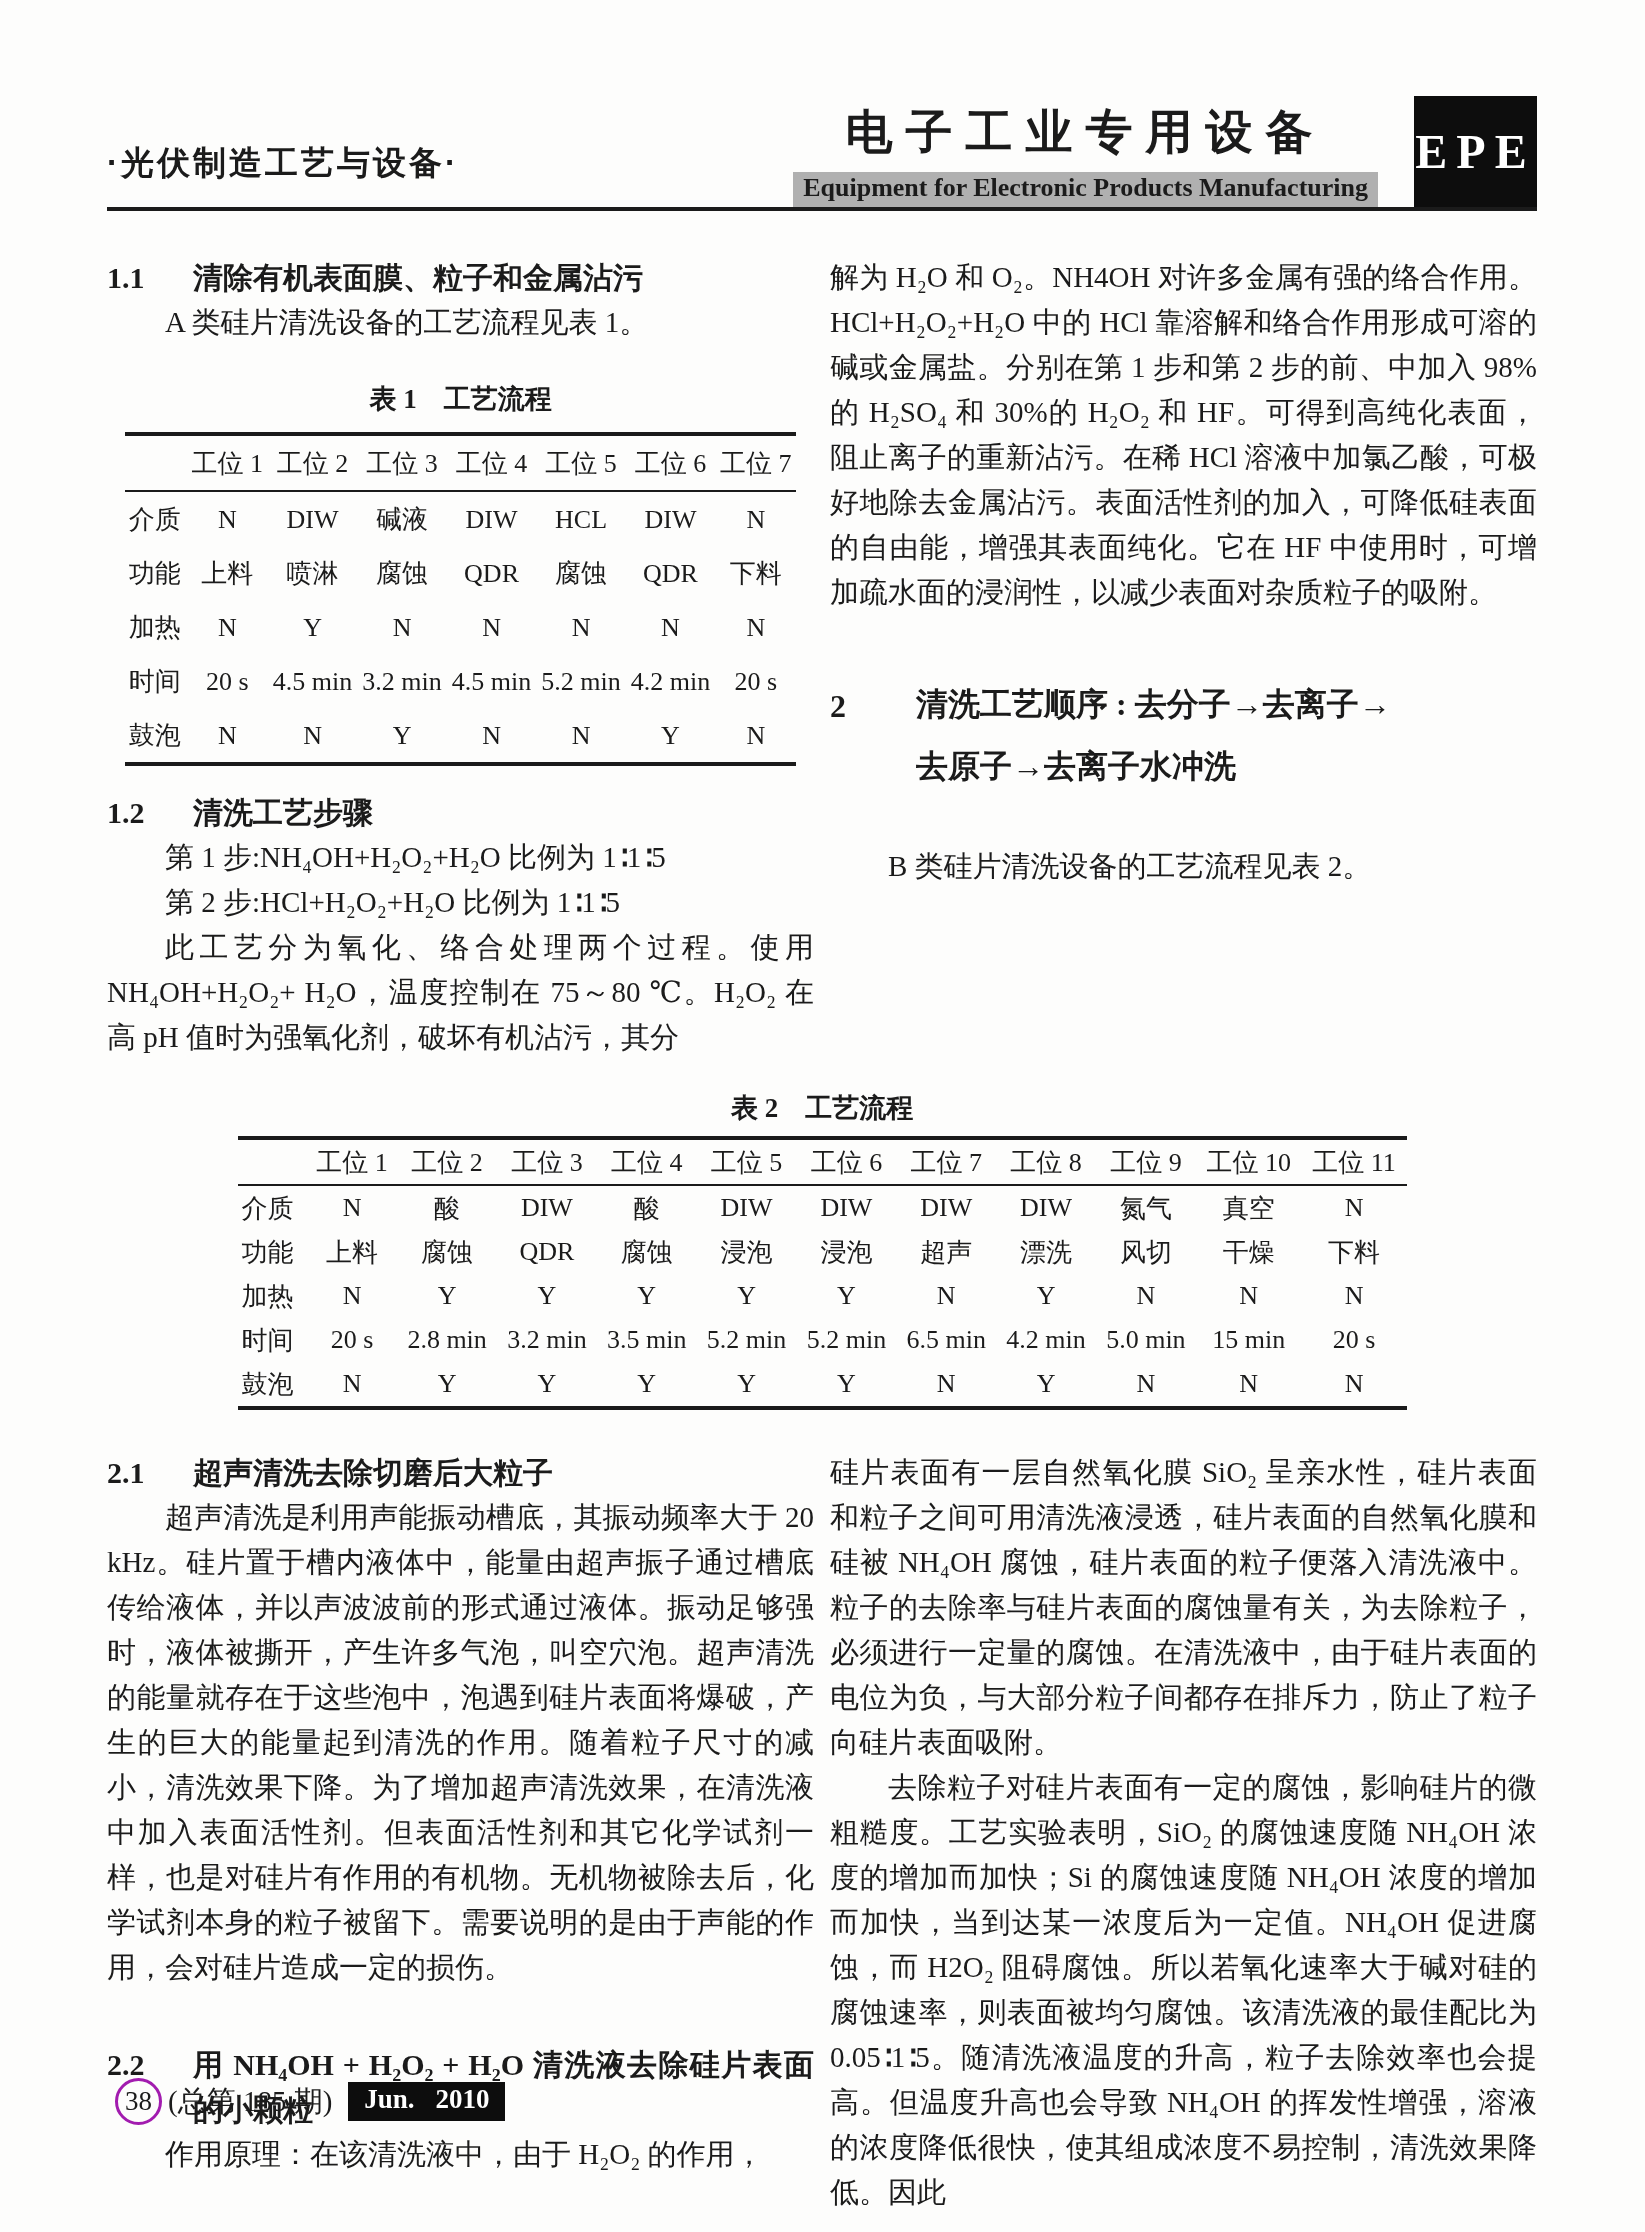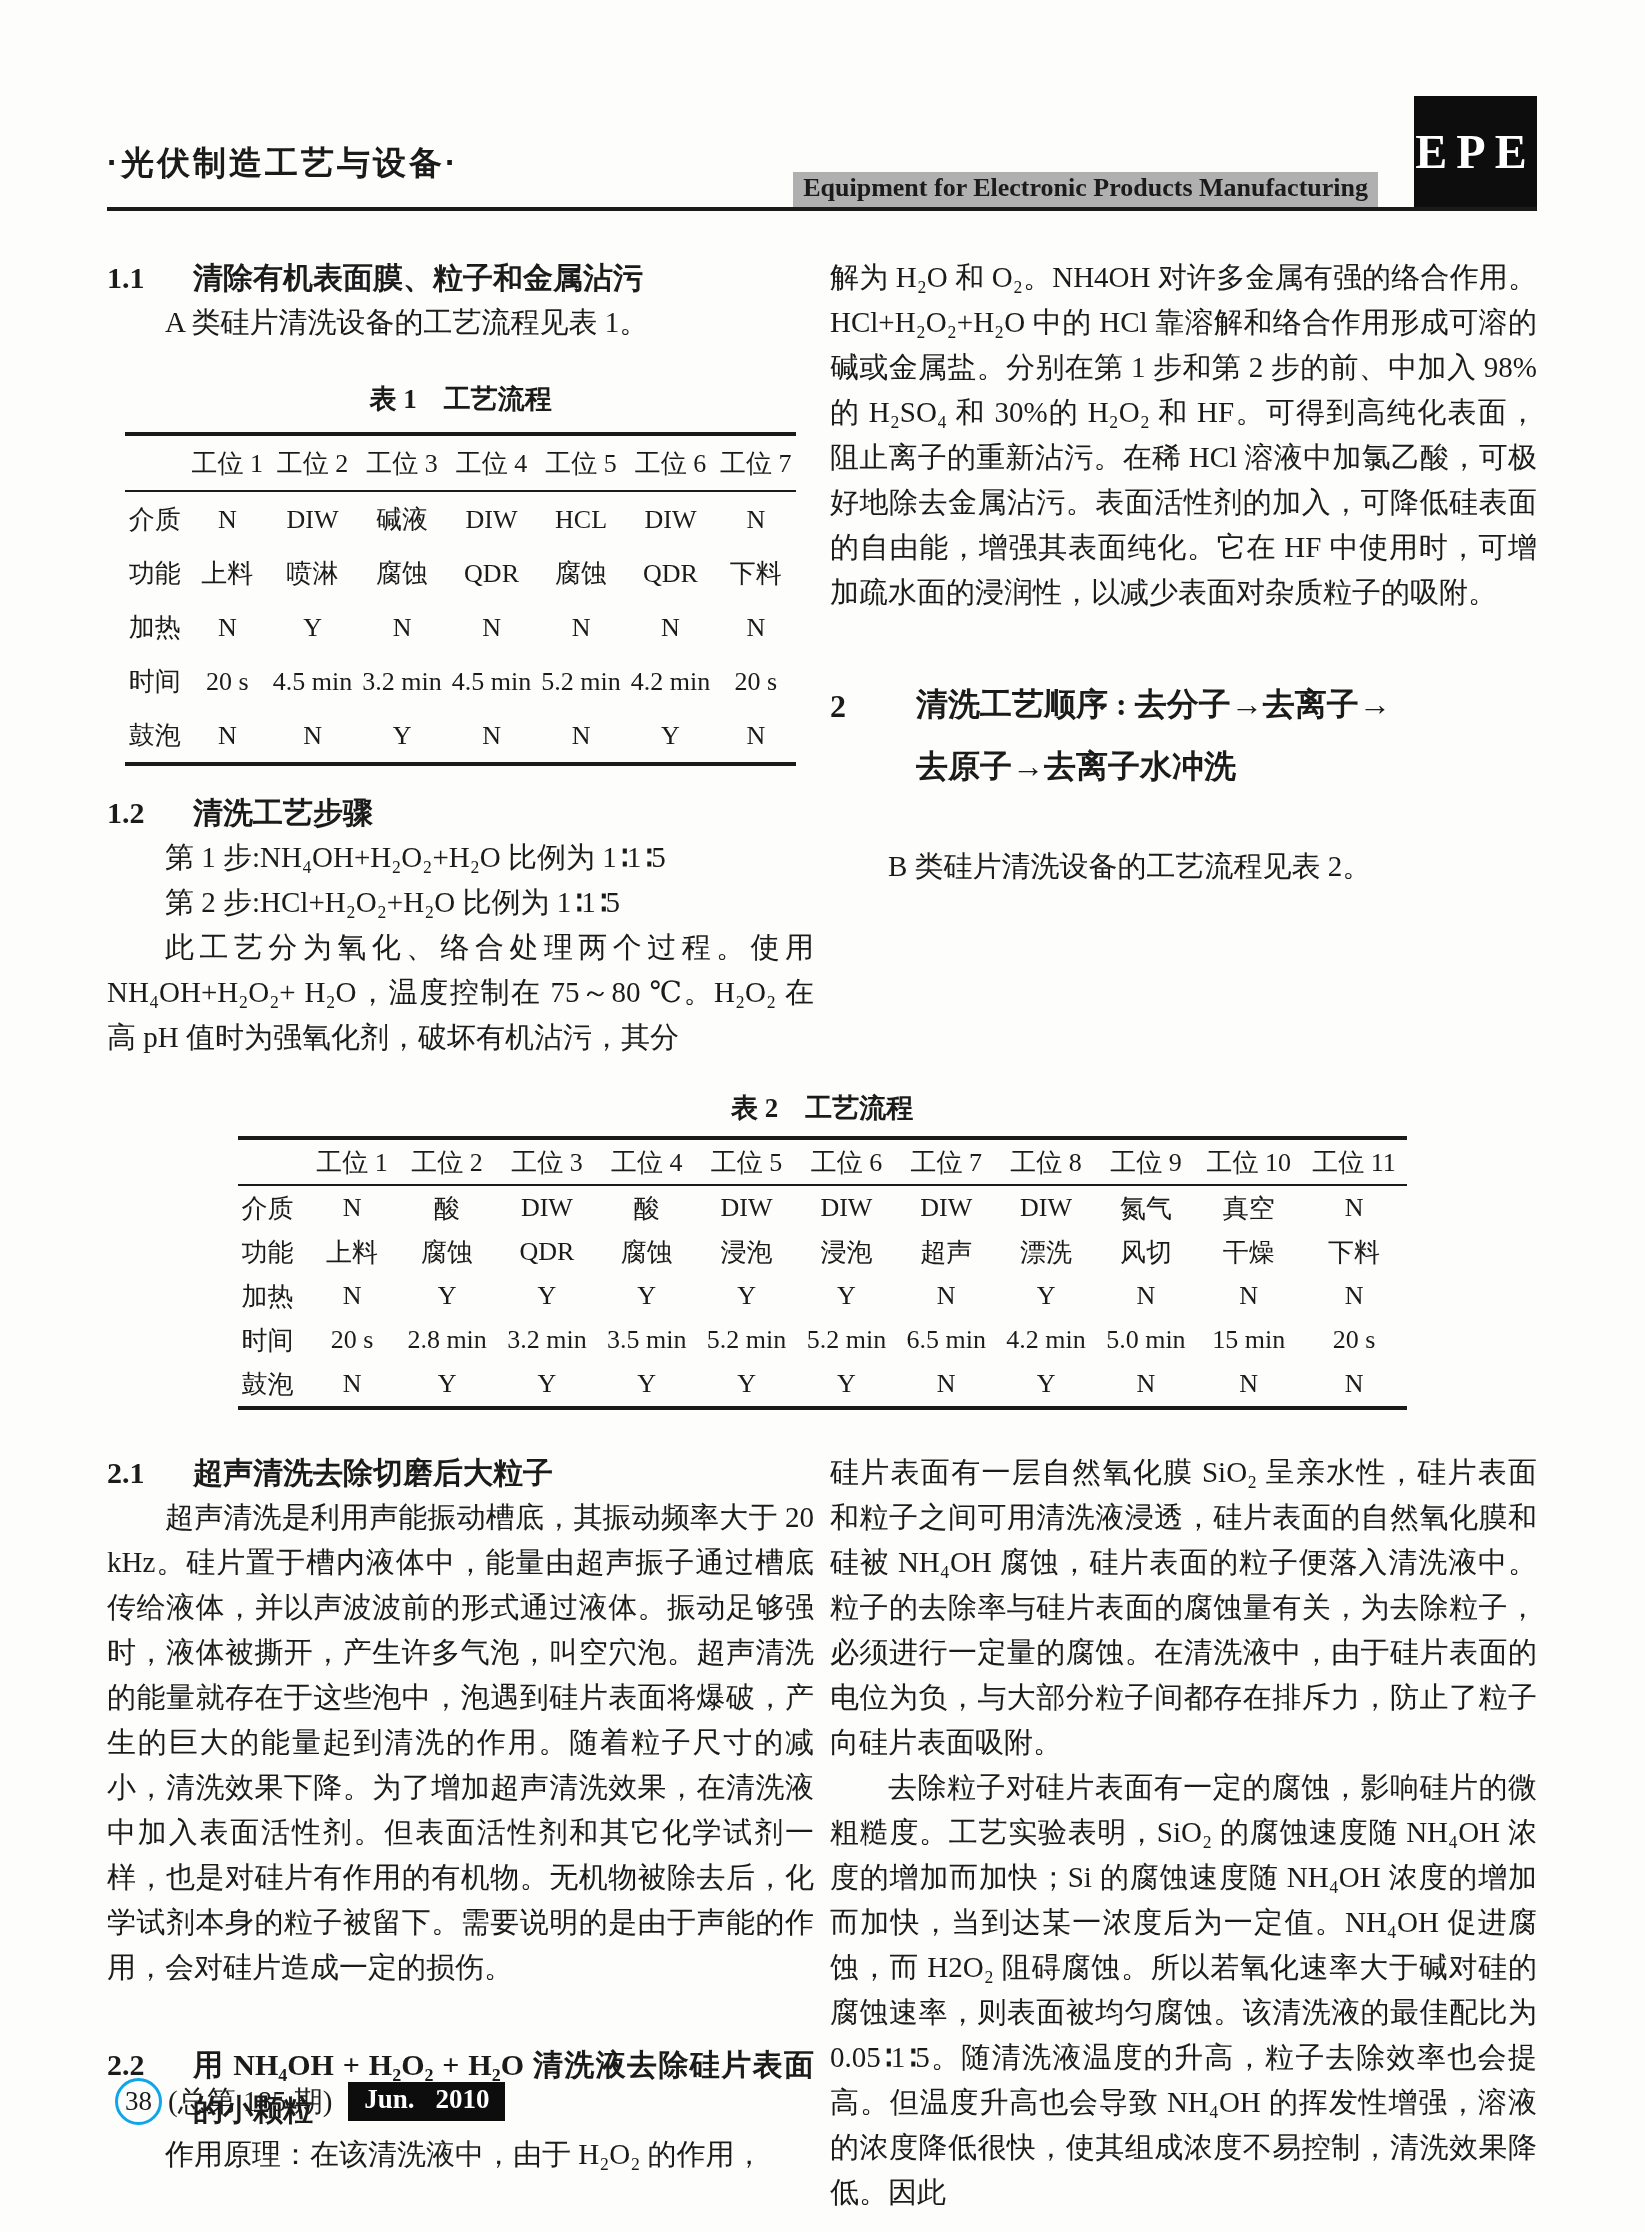--- a/index.html
+++ b/index.html
@@ -57,39 +57,40 @@
   thead th { border-bottom:2.5px solid #1b1b1b; }
   th, td { text-align:center; font-weight:normal; padding:4.5px 2px; white-space:nowrap; }
   tbody th { text-align:left; padding-left:4px; }
   .table2-wrap { margin-top:30px; }
   .t2caption { margin:26px 0 10px; }
   .tbl2 { width:1169px; margin:0 auto; }
 
   
   .footer { position:absolute; left:115px; top:2078px; display:flex; align-items:center; font-size:29px; }
   .badge {
-    width:47px; height:47px; border:3px solid #0ea5e9; border-radius:50%;
+    width:47px; height:47px; border:3px solid #a21caf; border-radius:50%;
     display:flex; align-items:center; justify-content:center;
     font-size:27px; margin-right:6px; flex:0 0 auto;
   }
   .issue { white-space:nowrap; }
   .datebox {
     background:#0d0d0d; color:#ffffff; font-weight:bold;
     margin-left:16px; padding:2px 16px 6px; font-size:27px; white-space:nowrap;
   }
   .datebox .yr { margin-left:14px; }
 </style>
 </head>
 <body>
 
 <div class="page">
 
   <header class="header">
     <div class="col-title">·光伏制造工艺与设备·</div>
     <div class="journal">
+      <div class="journal-cn">电子工业专用设备</div>
       <div class="journal-en">Equipment for Electronic Products Manufacturing</div>
     </div>
     <div class="logo">EPE</div>
   </header>
 
   <div class="two-col top-section">
 
     <div class="col">
       <div class="h">
         <span class="num">1.1</span>

